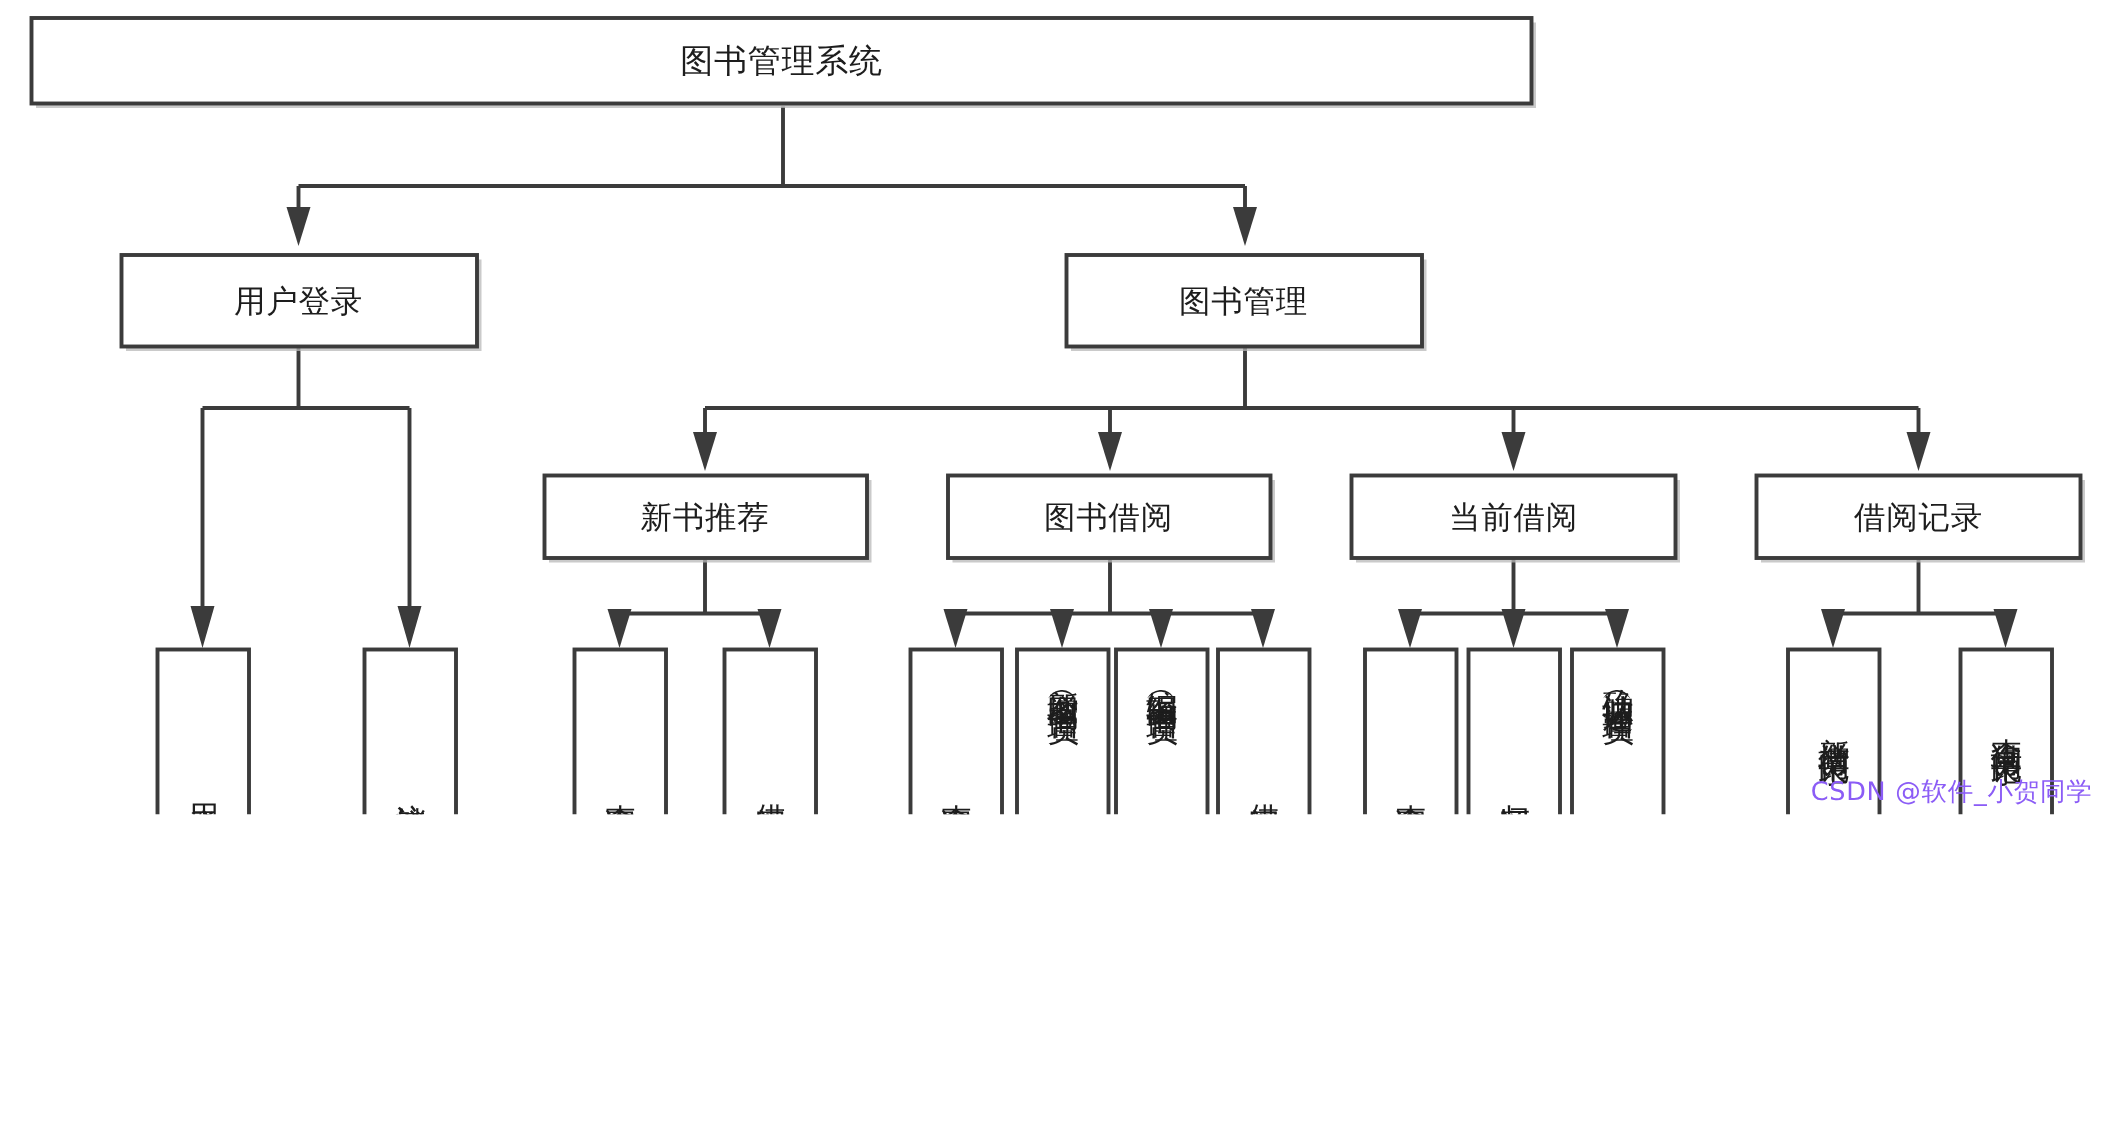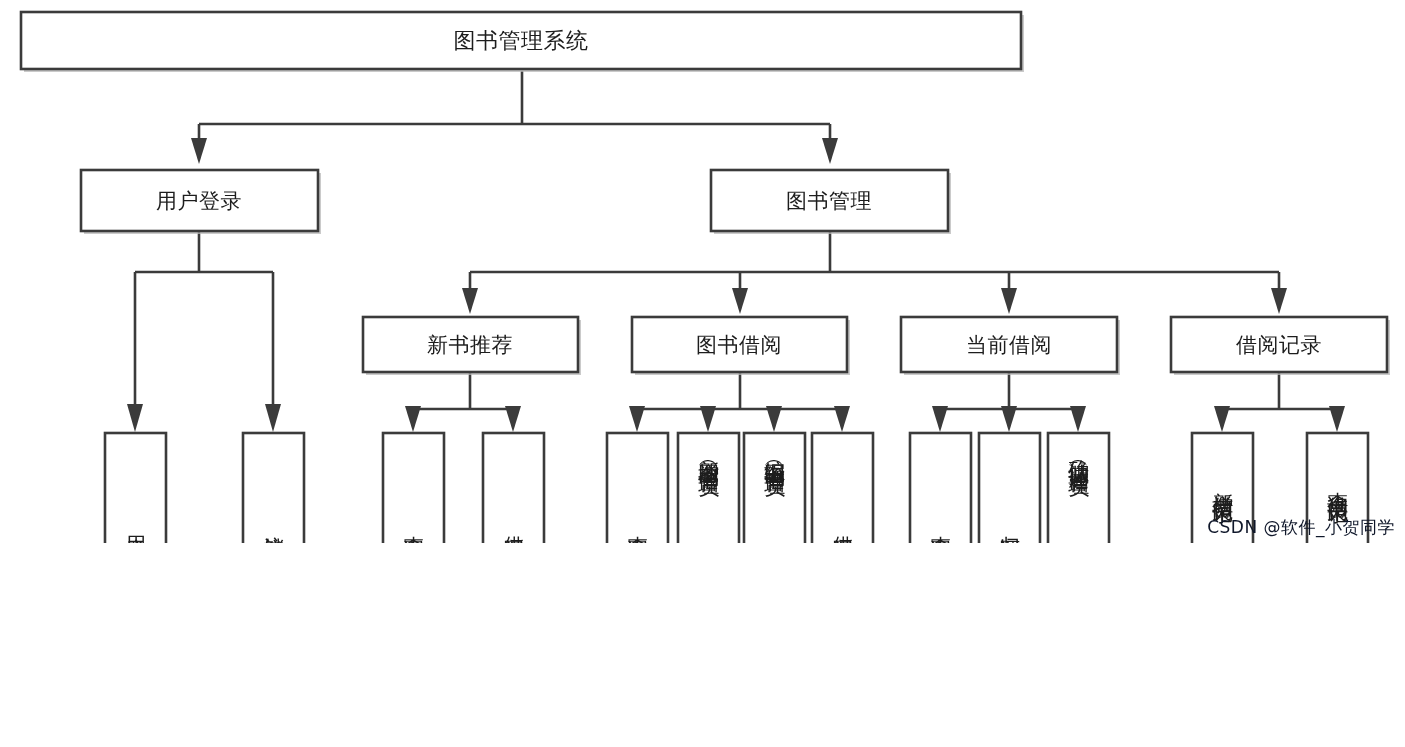--- a/index.html
+++ b/index.html
@@ -74,21 +74,21 @@
     letter-spacing: 2.5px;
     white-space: nowrap;
     text-align: left;
   }
   .watermark {
     position: absolute;
     right: 10px;
     bottom: 4px;
     font-family: "DejaVu Sans", "Liberation Sans", sans-serif;
     font-size: 17px;
-    color: #0f172a;
+    color: #8b5cf6;
     letter-spacing: 0.5px;
     white-space: nowrap;
   }
 </style>
 </head>
 <body>
 
 <div id="diagram-root">
 
   <svg class="diagram-canvas" viewBox="0 0 1405 747" xmlns="http://www.w3.org/2000/svg">

